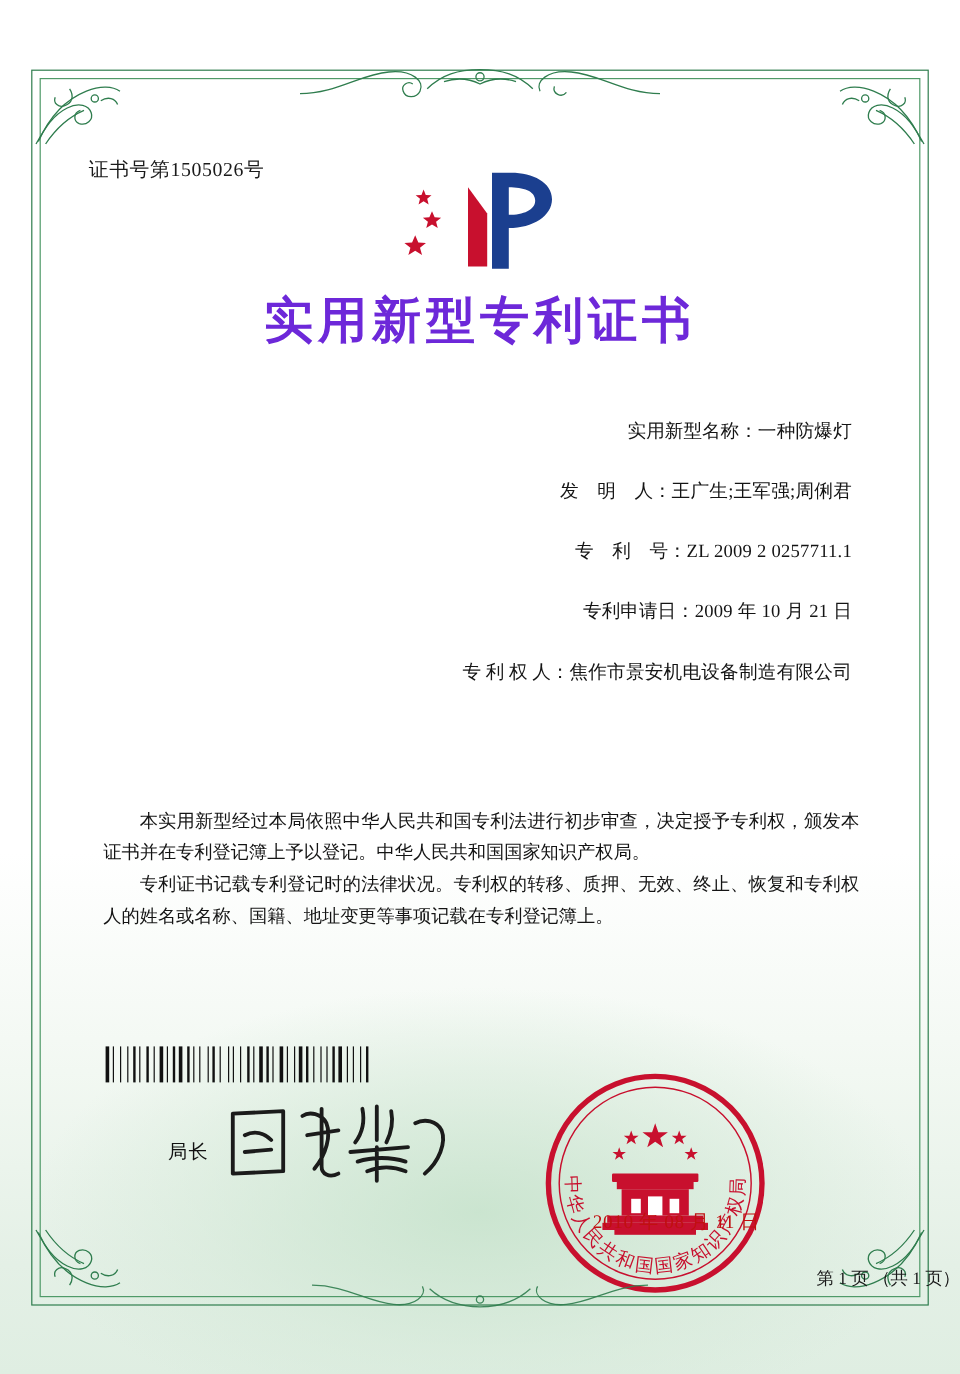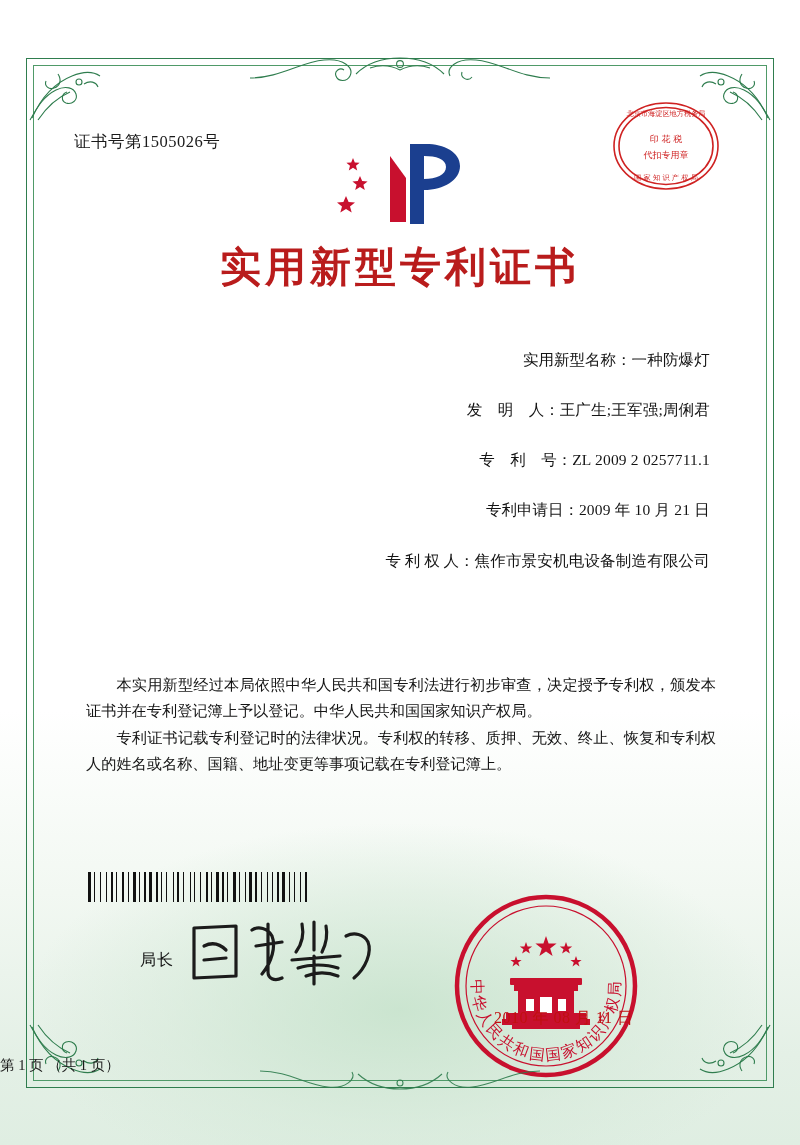--- a/index.html
+++ b/index.html
@@ -90,21 +90,21 @@
   .tax-stamp svg { width:100%; height:100%; display:block; }
 
   .title {
     position: absolute;
     top: 240px;
     left: 0; right: 0;
     text-align: center;
     font-size: 41px;
     letter-spacing: 4px;
     font-weight: bold;
-    color: #b91c1c;
+    color: #6d28d9;
     font-family: "DejaVu Serif", "Liberation Serif", serif;
   }
 
   .fields {
     position: absolute;
     left: 90px; top: 350px;
     width: 620px;
     text-align: right;
   }
   .field-row {
@@ -175,21 +175,21 @@
     left: 186px; top: 916px;
     width: 200px; height: 74px;
     color: #1b1b1b;
   }
   .signature svg { width:100%; height:100%; display:block; }
 
   .page-num {
     position: absolute;
     left: 0; right: 0;
     top: 1056px;
-    text-align: left;
+    text-align: right;
     font-size: 14.5px;
     color: #1a1a1a;
   }
 
   
   .bottom-ornament {
     position: absolute;
     left: 50%;
     transform: translateX(-50%) scaleY(-1);
     bottom: 48px;
@@ -272,34 +272,20 @@
         <polygon points="21,18 22.8,22.4 27.6,22.7 24,25.7 25.2,30.4 21,27.8 16.8,30.4 18,25.7 14.4,22.7 19.2,22.4"></polygon>
       </g>
 
       <polygon points="58,82 58,16 74,38 74,82" fill="#c8102e"></polygon>
 
       <path d="M78,4 L78,84 L92,84 L92,50 C112,50 128,40 128,26 C128,12 112,4 94,4 Z
                M92,16 C104,16 114,19 114,27 C114,35 104,39 92,39 Z" fill="#1b3f8f"></path>
     </svg>
   </div>
 
-  <div class="tax-stamp">
-    <svg viewBox="0 0 112 92">
-      <g fill="none" stroke="#cf2222" stroke-width="1.6">
-        <ellipse cx="56" cy="46" rx="52" ry="43"></ellipse>
-        <ellipse cx="56" cy="46" rx="47" ry="38.5"></ellipse>
-      </g>
-      <g fill="#cf2222" font-family="DejaVu Serif, serif" font-size="7.2">
-        <text x="56" y="16" text-anchor="middle">北京市海淀区地方税务局</text>
-        <text x="56" y="42" text-anchor="middle" font-size="9">印 花 税</text>
-        <text x="56" y="58" text-anchor="middle" font-size="9">代扣专用章</text>
-        <text x="56" y="80" text-anchor="middle" font-size="7.2">国 家 知 识 产 权 局</text>
-      </g>
-    </svg>
-  </div>
 
   <div class="title">实用新型专利证书</div>
 
   <div class="fields">
     <div class="field-row">
       <span class="field-label">实用新型名称：</span><span class="field-value">一种防爆灯</span>
     </div>
     <div class="field-row">
       <span class="field-label">发　明　人：</span><span class="field-value">王广生;王军强;周俐君</span>
     </div>

